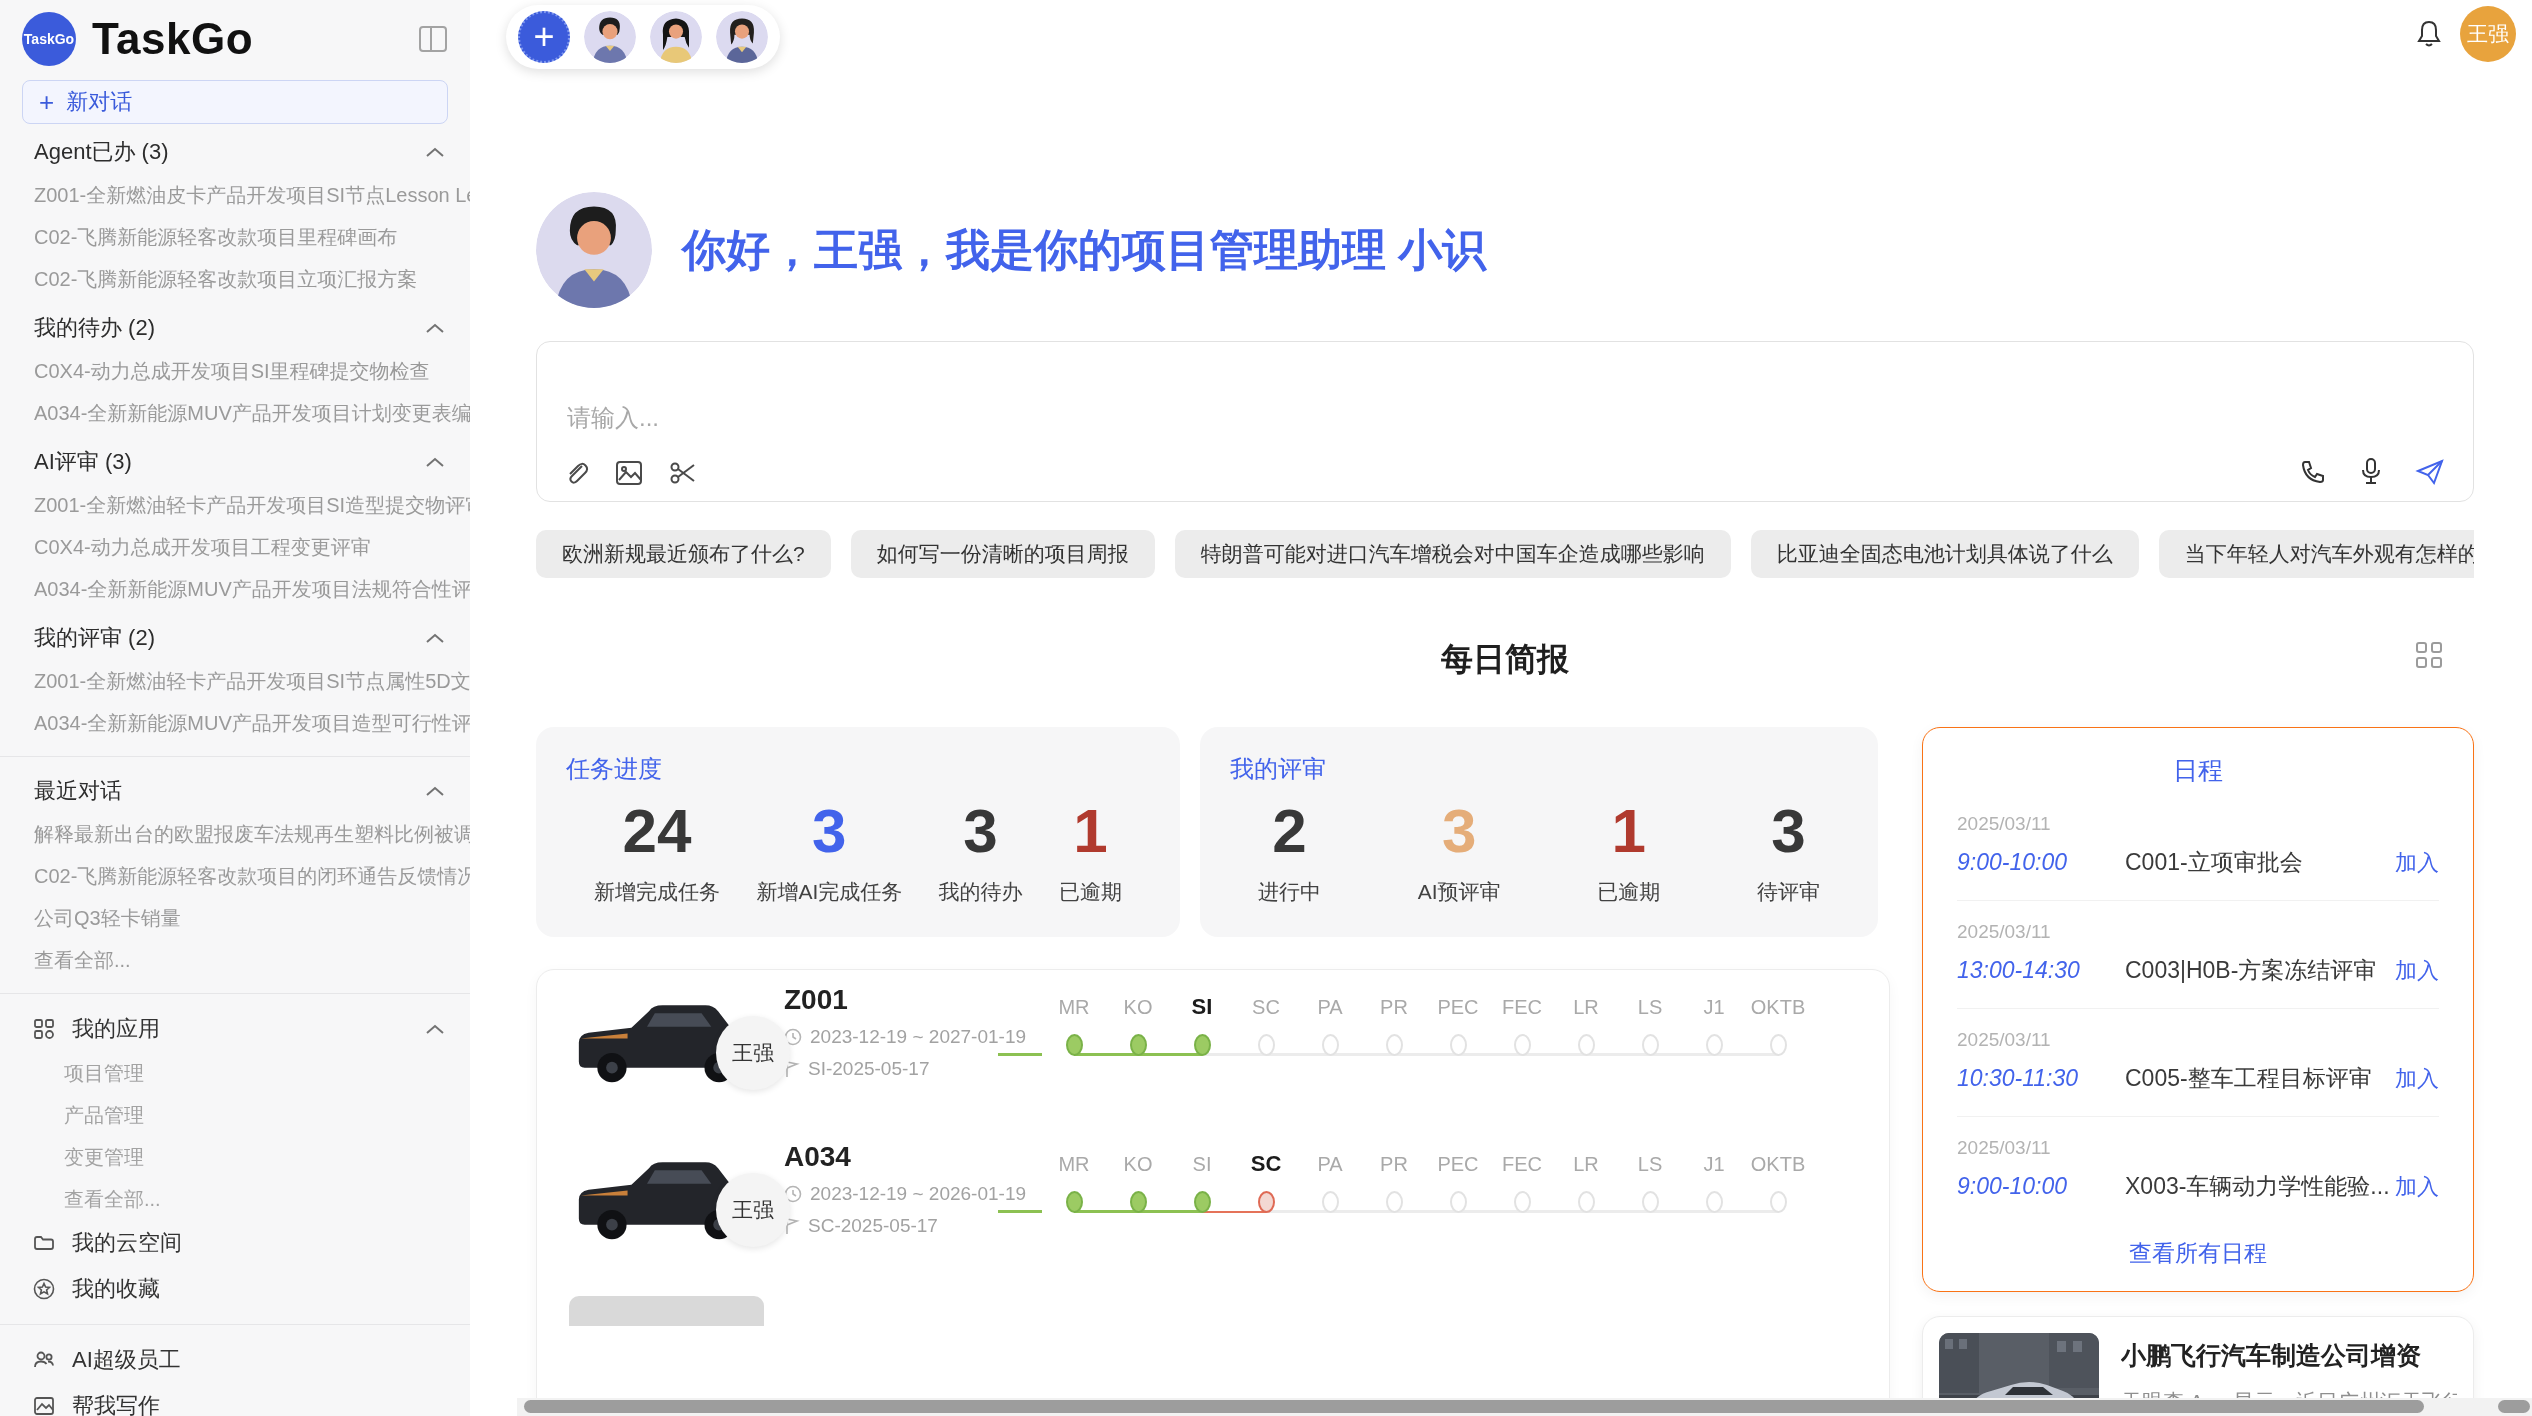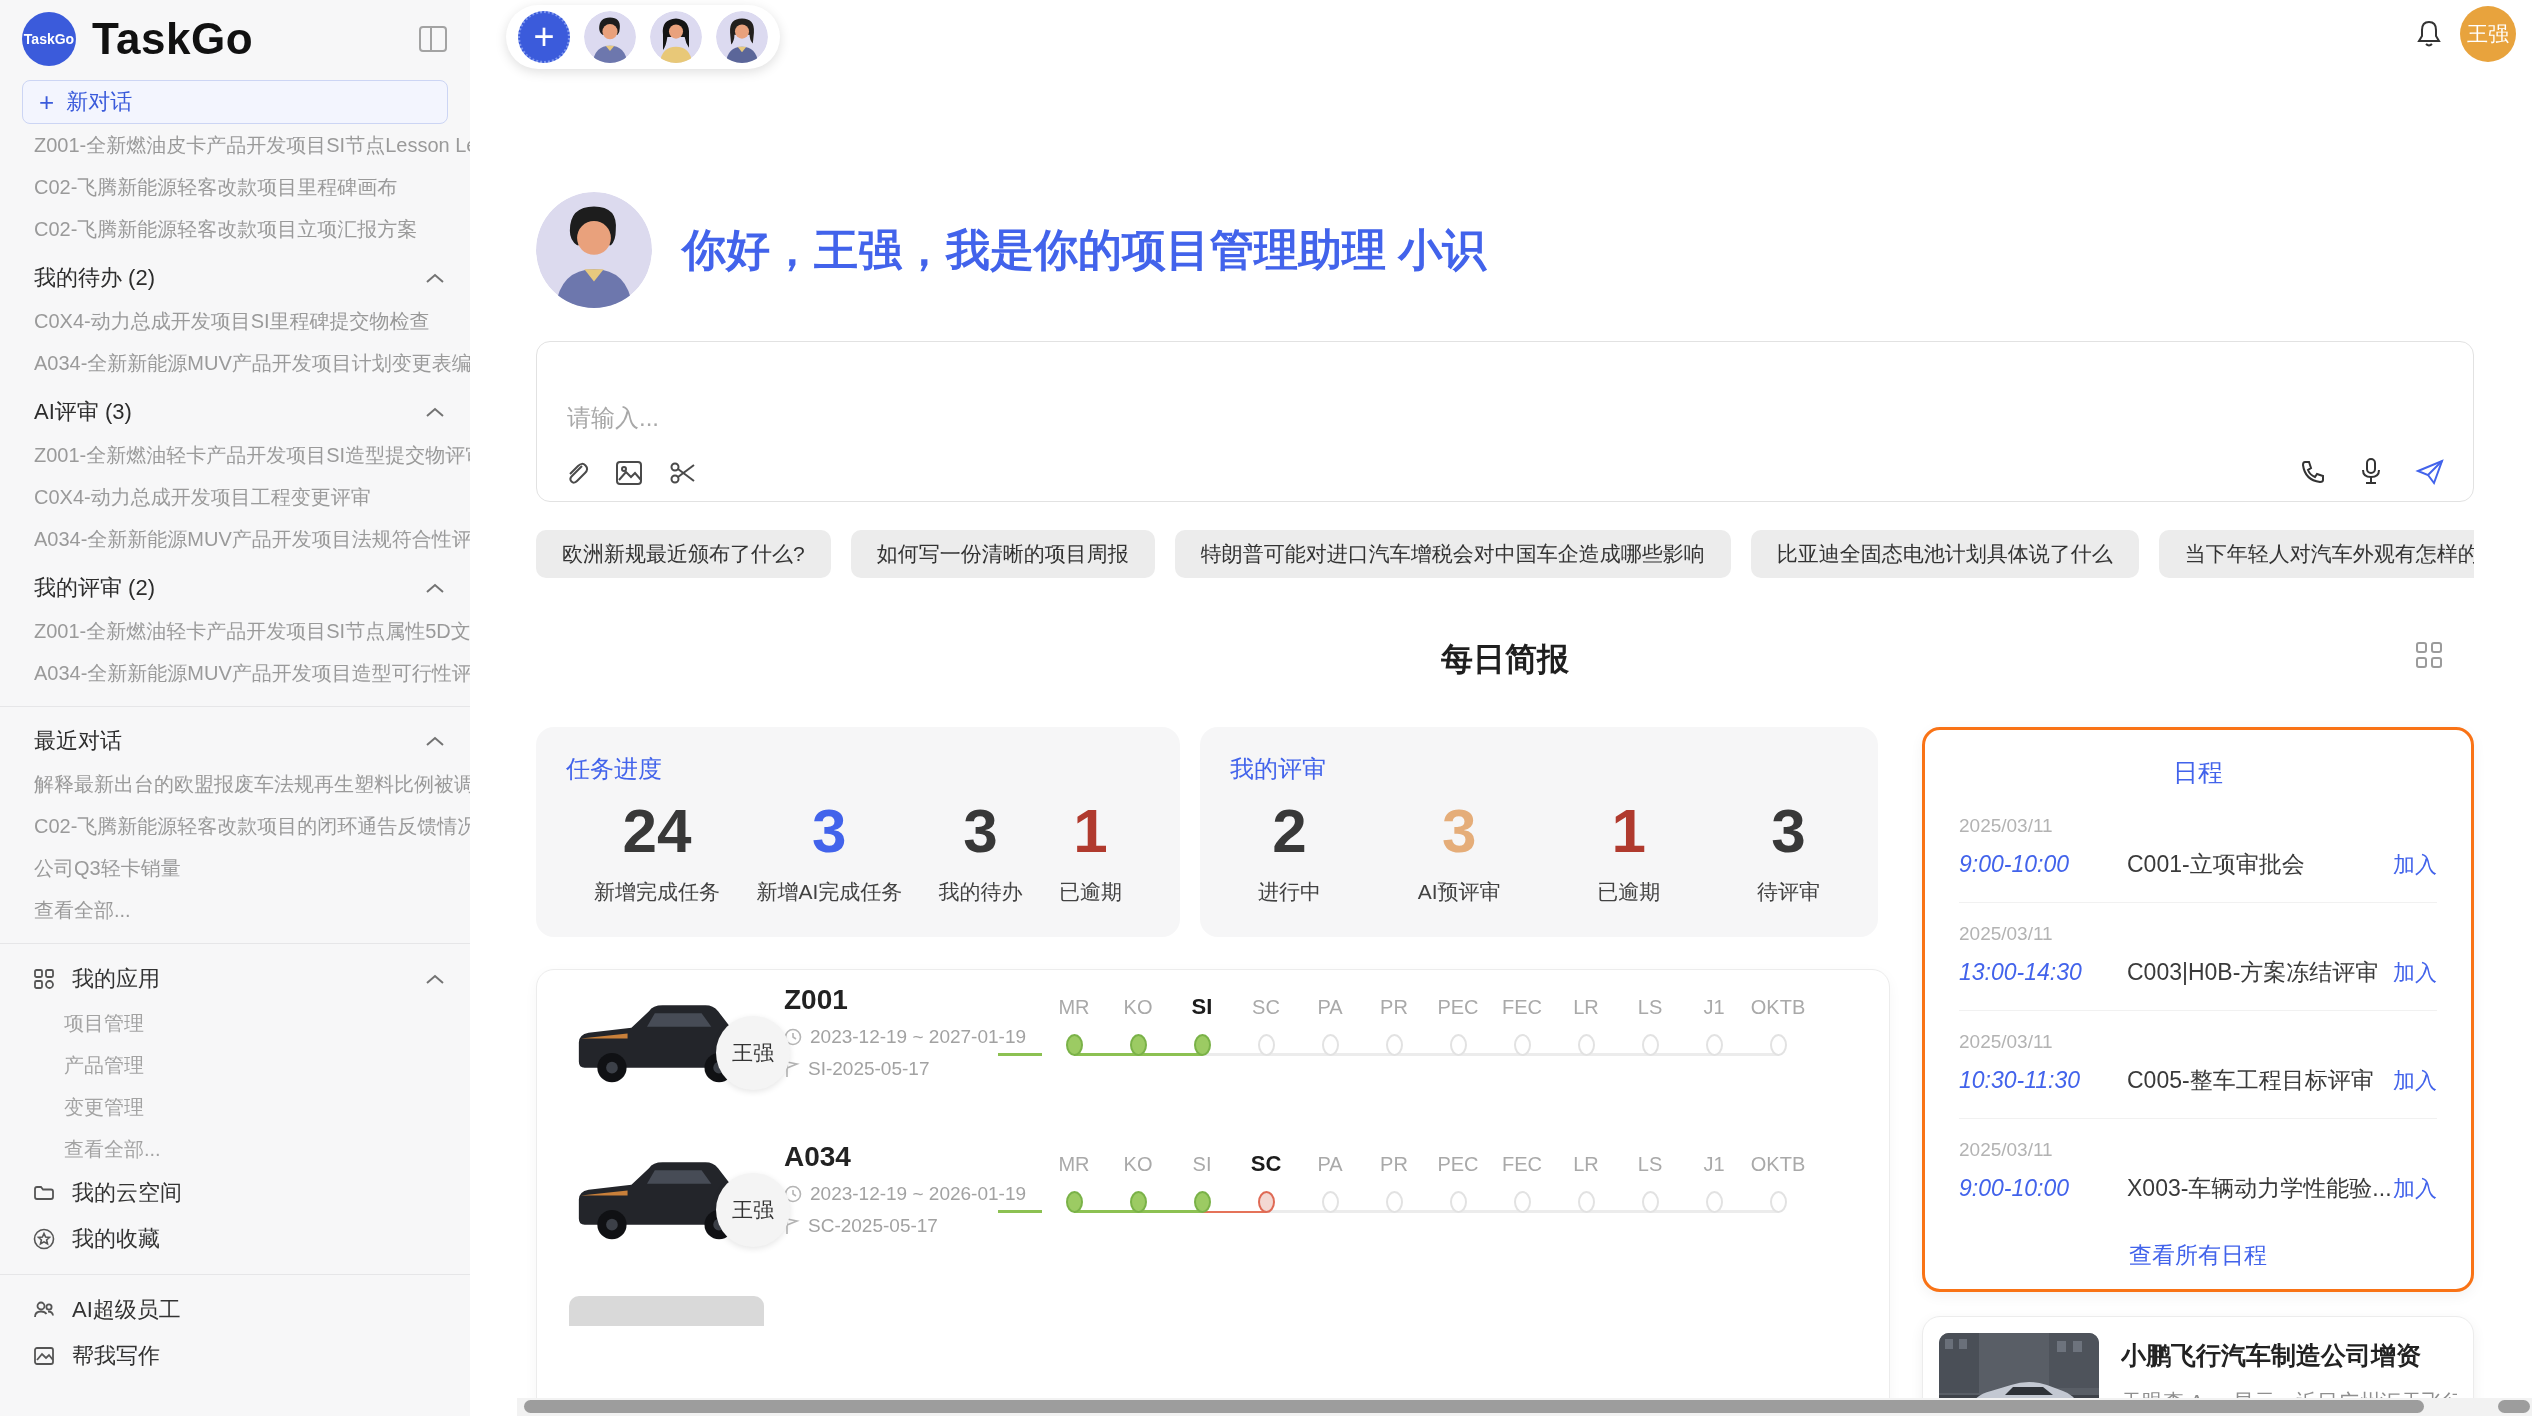--- a/index.html
+++ b/index.html
@@ -87,21 +87,21 @@
   .ms-cell.done .dot { background:#9ccb63; border-color:#7ab248; }
   .ms-cell.overdue .dot { background:#f3d8d2; border-color:#df6a55; }
   .line { position:absolute; left:-32px; width:64px; top:19px; height:3px; background:#ececec; }
   .line.lead { left:-44px; width:44px; }
   .ms-cell.done .line { background:#8cc152; }
   .ms-cell.overdue .line { background:#e57359; height:2px; top:20px; }
   .proj3 { height:42px; overflow:hidden; padding-left:32px; }
   .proj3-img { width:195px; height:30px; margin-top:12px; border-radius:10px 10px 0 0; background:#d9d9d9; }
 
   
-  .sched { position:absolute; left:1452px; top:727px; width:552px; height:565px; background:#fff; border:3px solid #f97316; border-radius:18px; box-shadow:0 4px 14px rgba(0,0,0,.05); }
+  .sched { position:absolute; left:1452px; top:727px; width:552px; height:565px; background:#fff; border:1px solid #f97316; border-radius:18px; box-shadow:0 4px 14px rgba(0,0,0,.05); }
   .sched-title { text-align:center; margin-top:26px; font-size:25px; color:#4263eb; }
   .sched-list { padding:6px 34px 0 34px; }
   .ev { padding:20px 0 22px 0; border-bottom:1px solid #f1f1f1; }
   .ev:last-child { border-bottom:none; }
   .ev-date { font-size:19px; color:#b3b3b3; }
   .ev-row { margin-top:12px; display:flex; align-items:center; }
   .ev-time { width:168px; font-size:23px; color:#4263eb; font-weight:500; flex:none;font-style:italic; }
   .ev-name { flex:1; font-size:23px; color:#3a3a3a; white-space:nowrap; overflow:hidden; }
   .ev-join { font-size:22px; color:#4263eb; cursor:pointer; flex:none; }
   .sched-all { text-align:center; margin-top:14px; font-size:23px; color:#4263eb; cursor:pointer; }
@@ -135,20 +135,28 @@
           <line x1="13" y1="2" x2="13" y2="26"></line>
         </svg>
     </span>
   </div>
 
   <div class="new-chat">
     <span class="plus">+</span>
     <span>新对话</span>
   </div>
 
+  <div class="sec-head">
+    <span>Agent已办 (3)</span>
+    <span class="chev">
+        <svg width="18" height="11" viewBox="0 0 18 11" fill="none" stroke="#737373" stroke-width="2">
+          <polyline points="1,9 9,2 17,9"></polyline>
+        </svg>
+      </span>
+  </div>
   <div class="side-item">Z001-全新燃油皮卡产品开发项目SI节点Lesson Learn报告</div>
   <div class="side-item">C02-飞腾新能源轻客改款项目里程碑画布</div>
   <div class="side-item">C02-飞腾新能源轻客改款项目立项汇报方案</div>
 
   <div class="sec-head">
     <span>我的待办 (2)</span>
     <span class="chev">
         <svg width="18" height="11" viewBox="0 0 18 11" fill="none" stroke="#737373" stroke-width="2">
           <polyline points="1,9 9,2 17,9"></polyline>
         </svg>

